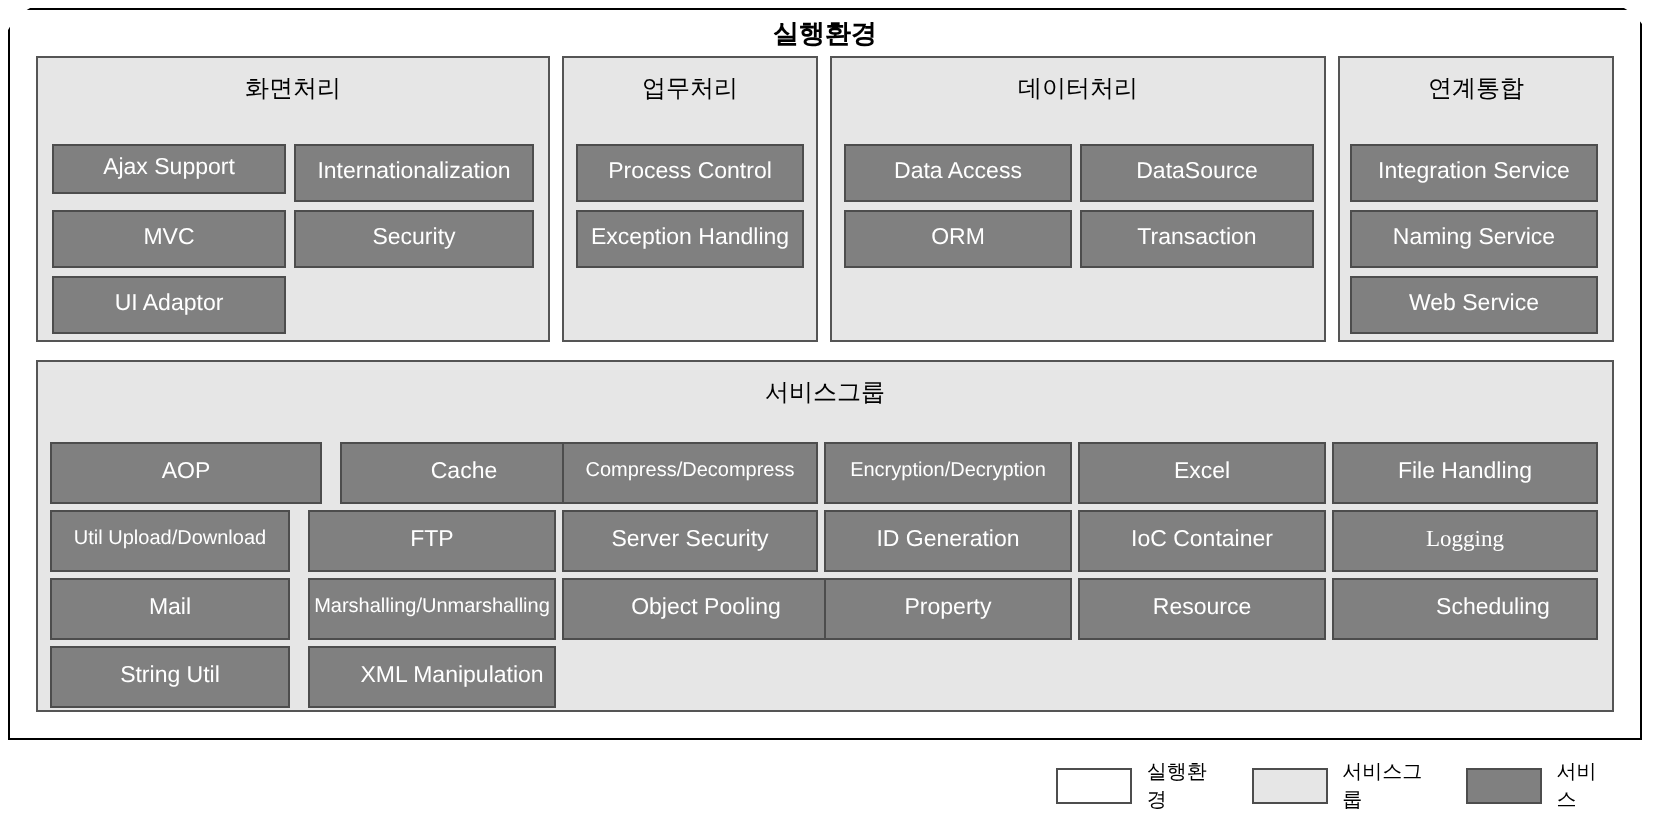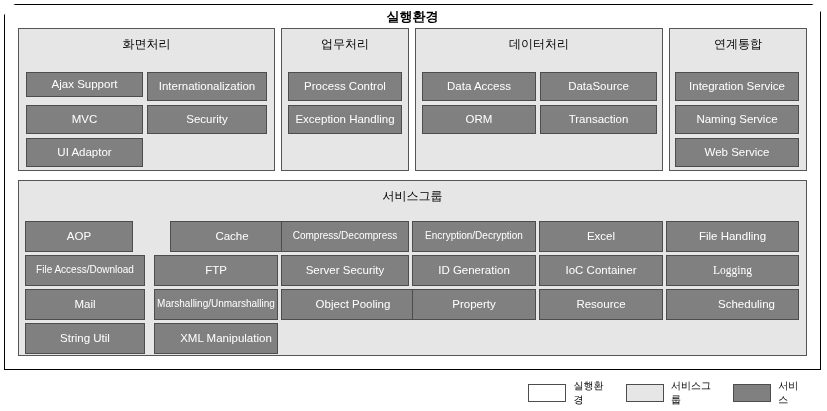--- a/index.html
+++ b/index.html
@@ -138,27 +138,27 @@
     <div class="cell" style="left: 26px; top: 138px; width: 117px; height: 29px;">UI Adaptor</div>
     <div class="cell" style="left: 288px; top: 72px; width: 114px; height: 29px;">Process Control</div>
     <div class="cell" style="left: 288px; top: 105px; width: 114px; height: 29px;">Exception Handling</div>
     <div class="cell" style="left: 422px; top: 72px; width: 114px; height: 29px;">Data Access</div>
     <div class="cell" style="left: 540px; top: 72px; width: 117px; height: 29px;">DataSource</div>
     <div class="cell" style="left: 422px; top: 105px; width: 114px; height: 29px;">ORM</div>
     <div class="cell" style="left: 540px; top: 105px; width: 117px; height: 29px;">Transaction</div>
     <div class="cell" style="left: 675px; top: 72px; width: 124px; height: 29px;">Integration Service</div>
     <div class="cell" style="left: 675px; top: 105px; width: 124px; height: 29px;">Naming Service</div>
     <div class="cell" style="left: 675px; top: 138px; width: 124px; height: 29px;">Web Service</div>
-    <div class="cell" style="left: 25px; top: 221px; width: 108px; height: 31px;">AOP</div>
+    <div class="cell" style="left: 25px; top: 221px; width: 136px; height: 31px;">AOP</div>
     <div class="cell" style="left: 154px; top: 221px; width: 124px; height: 31px; margin-left: 16px;">Cache</div>
     <div class="cell small" style="left: 281px; top: 221px; width: 128px; height: 31px;">Compress/Decompress</div>
     <div class="cell small" style="left: 412px; top: 221px; width: 124px; height: 31px;">Encryption/Decryption</div>
     <div class="cell" style="left: 539px; top: 221px; width: 124px; height: 31px;">Excel</div>
     <div class="cell" style="left: 666px; top: 221px; width: 133px; height: 31px;">File Handling</div>
-    <div class="cell small" style="left: 25px; top: 255px; width: 120px; height: 31px;">File Access/Download</div>
+    <div class="cell small" style="left: 25px; top: 255px; width: 120px; height: 31px;">Util Upload/Download</div>
     <div class="cell" style="left: 154px; top: 255px; width: 124px; height: 31px;">FTP</div>
     <div class="cell" style="left: 281px; top: 255px; width: 128px; height: 31px;">Server Security</div>
     <div class="cell" style="left: 412px; top: 255px; width: 124px; height: 31px;">ID Generation</div>
     <div class="cell" style="left: 539px; top: 255px; width: 124px; height: 31px;">IoC Container</div>
     <div class="cell" style="left: 666px; top: 255px; width: 133px; height: 31px; font-family: Liberation Serif, serif;">Logging</div>
     <div class="cell small" style="left: 154px; top: 289px; width: 124px; height: 31px;">Marshalling/Unmarshalling</div>
     <div class="cell" style="left: 25px; top: 289px; width: 120px; height: 31px;">Mail</div>
     <div class="cell" style="left: 281px; top: 289px; width: 144px; height: 31px;">Object Pooling</div>
     <div class="cell" style="left: 412px; top: 289px; width: 124px; height: 31px;">Property</div>
     <div class="cell" style="left: 539px; top: 289px; width: 124px; height: 31px;">Resource</div>

